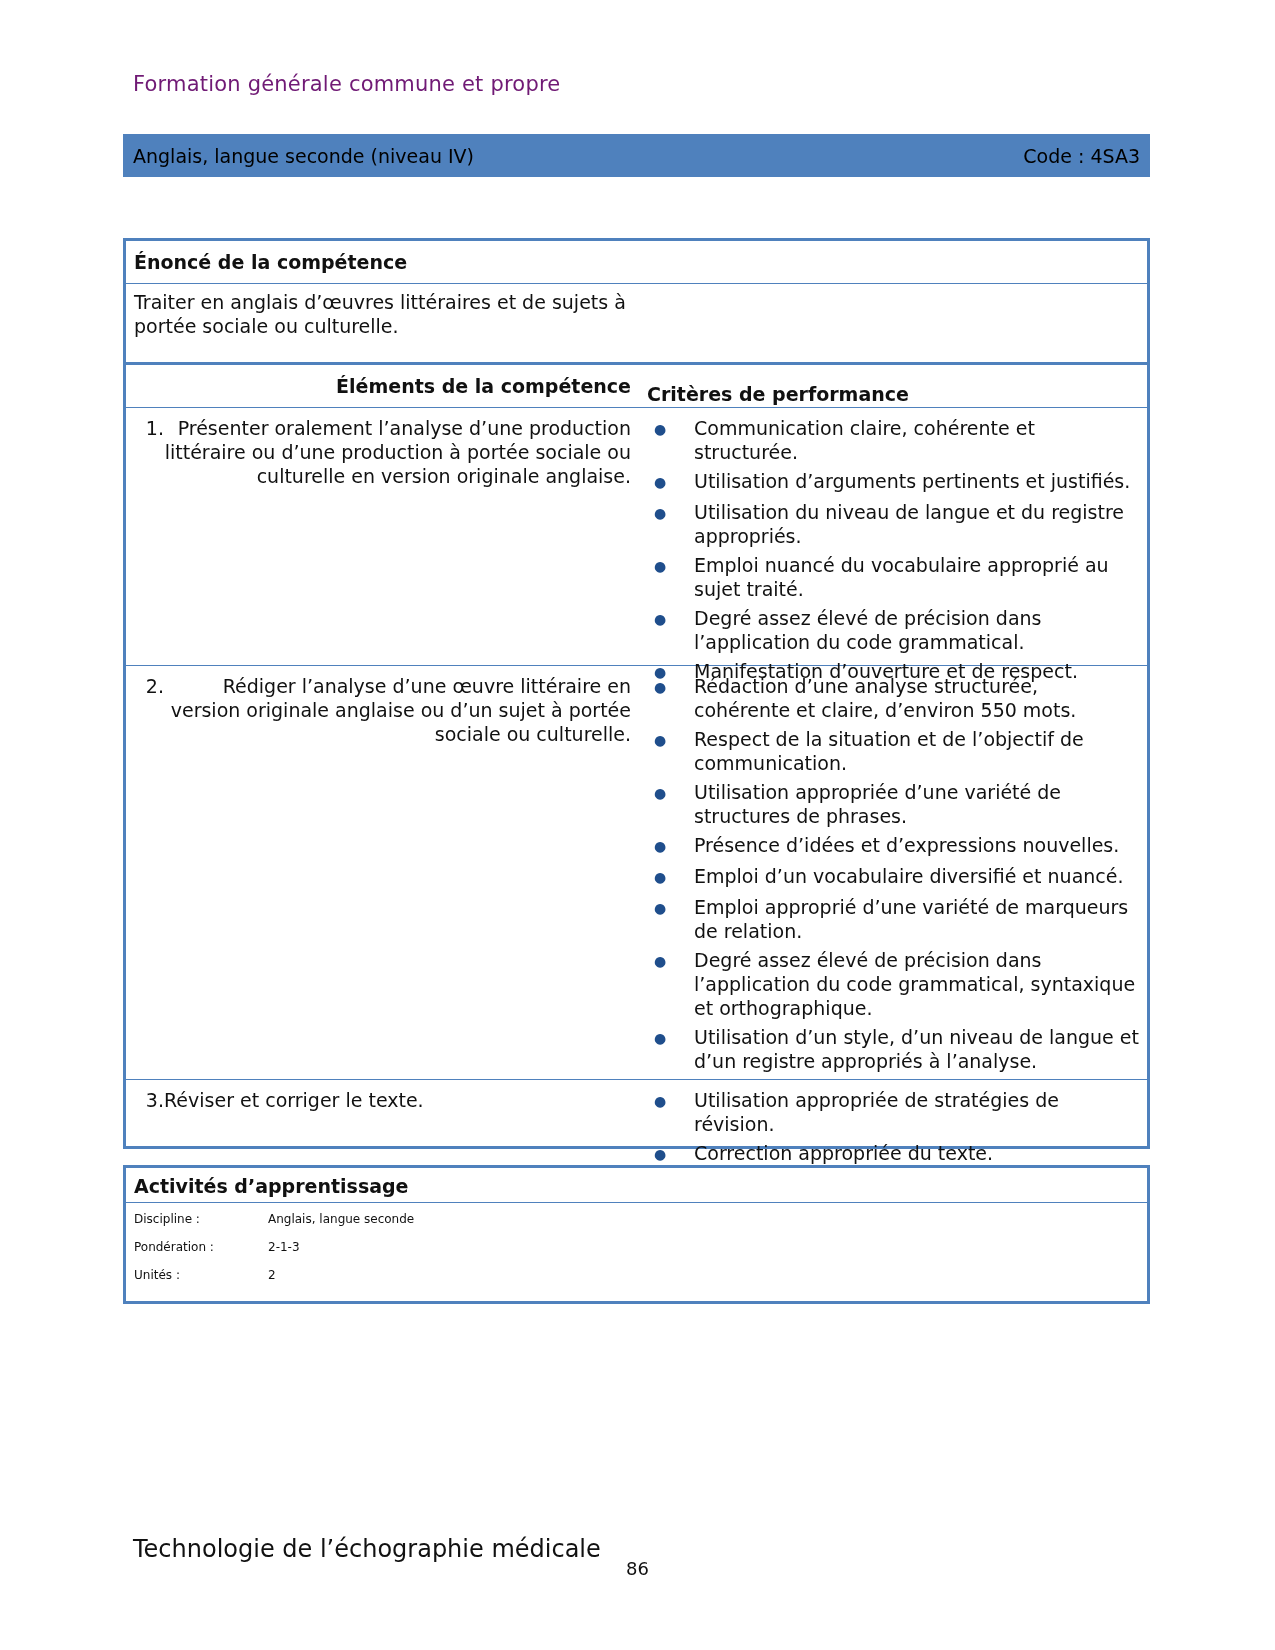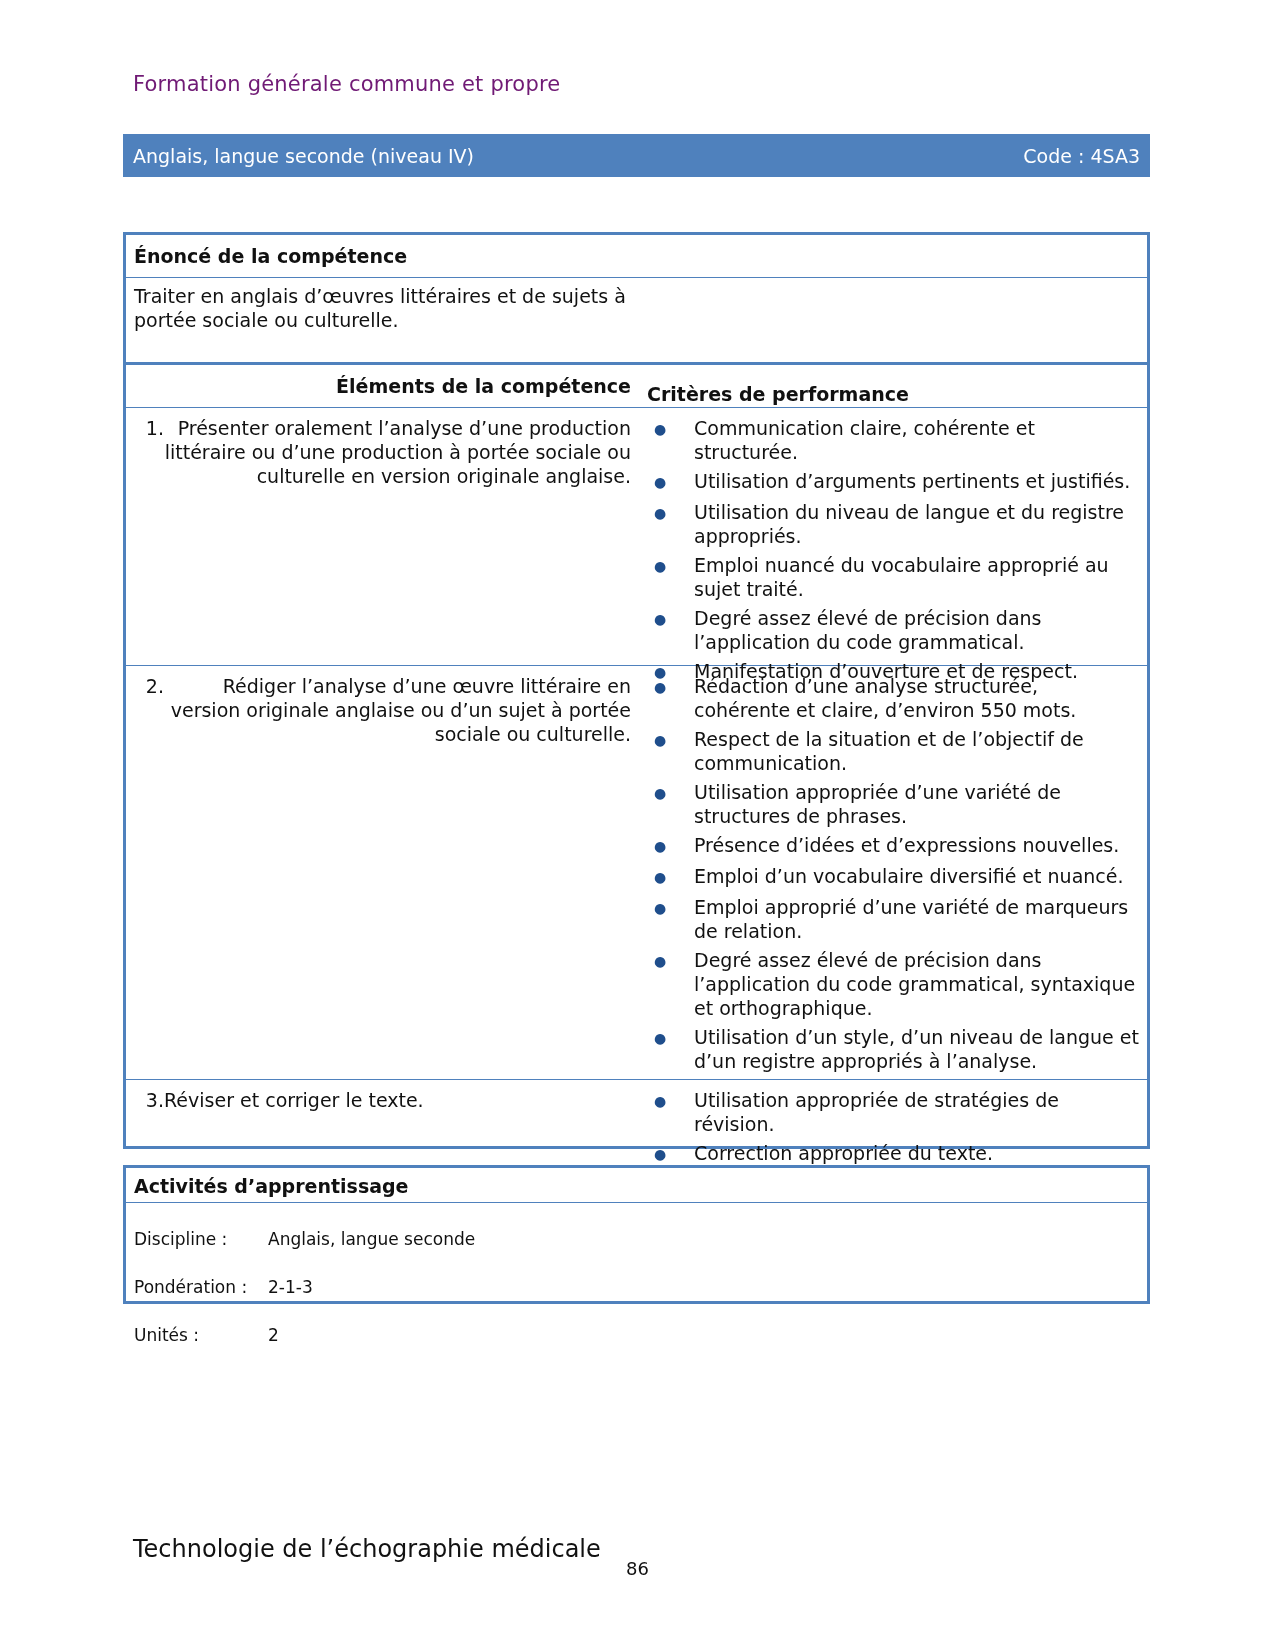--- a/index.html
+++ b/index.html
@@ -1,61 +1,61 @@
 <!DOCTYPE html>
 <html><head>
 <meta charset="utf-8">
 <style>
   html, body { margin: 0; padding: 0; background: #ffffff; }
   body { width: 1275px; height: 1650px; position: relative; overflow: hidden;
          font-family: "DejaVu Sans", "Liberation Sans", sans-serif; color: #111; }
   .section-title { position: absolute; left: 133px; top: 72px; font-size: 21px;
          color: #701a75; letter-spacing: 0.2px; }
   .title-bar { position: absolute; left: 123px; top: 134px; width: 1027px; height: 43px;
-         background: #4f81bd; color: #ffffff; display: flex; align-items: center;
+         background: #4f81bd; color: #000000; display: flex; align-items: center;
          justify-content: space-between; box-sizing: border-box; padding: 0 10px; font-size: 19px; }
   .col-heads { position: absolute; left: 133px; top: 190px; width: 1017px; font-size: 23px;
          font-weight: bold; color: #4f81bd; }
   .col-heads span { position: absolute; top: 0; margin-top: 45px; }
   .box { position: absolute; left: 123px; width: 1027px; box-sizing: border-box;
          border: 3px solid #4f81bd; background: #fff; }
   .box .head { font-weight: bold; font-size: 19px; height: 42px; line-height: 42px;
          padding: 0 8px; border-bottom: 1px solid #4f81bd; position: relative; }
   .box .body { font-size: 19px; line-height: 24px; padding: 6px 8px; }
   .two-col { display: flex; }
   .two-col .left { width: 513px; padding: 8px 8px 8px 8px; box-sizing: border-box; text-align: right; }
   .two-col .right { flex: 1; padding: 8px 8px 4px 8px; box-sizing: border-box; }
   .row { border-bottom: 1px solid #4f81bd; }
   .row:last-child { border-bottom: none; }
   .num-item { display: flex; font-size: 19px; line-height: 24px; }
   .num-item .n { width: 30px; flex: none; }
   ul.crit { list-style: none; margin: 0; padding: 0; }
   ul.crit li { display: flex; font-size: 19px; line-height: 24px; margin-bottom: 5px; }
   ul.crit li .b { width: 47px; flex: none; color: #1f4e8c; padding-left: 7px; box-sizing: border-box; font-size: 14px; line-height: 26px; }
-  .meta-row { display: flex; font-size: 17px; line-height: 28px; margin-top: 20px; }
+  .meta-row { display: flex; font-size: 12px; line-height: 28px; }
   .meta-row .k { width: 134px; flex: none; }
   .footer-doc { position: absolute; left: 133px; top: 1535px; font-size: 24px; }
   .footer-page { position: absolute; left: 0; width: 1275px; top: 1558px; text-align: center; font-size: 18px; }
 </style>
 </head>
 <body>
 
 <div class="section-title">Formation générale commune et propre</div>
 
 <div class="title-bar">
   <span>Anglais, langue seconde (niveau IV)</span>
   <span>Code : 4SA3</span>
 </div>
 
 <div class="col-heads">
   <span style="left:0">Objectif</span>
   <span style="left:513px">Standard</span>
 </div>
 
-<div class="box" style="top:232px;height:140px">
+<div class="box" style="top:238px;height:140px">
   <div class="head">Énoncé de la compétence</div>
   <div class="body" style="width:500px">Traiter en anglais d’œuvres littéraires et de sujets à portée sociale ou culturelle.</div>
 </div>
 
 <div class="box" style="top:362px;height:787px">
   <div class="head two-col" style="padding:0">
     <div class="left" style="padding:0 8px">Éléments de la compétence</div>
     <div class="right" style="padding:8px 8px">Critères de performance</div>
   </div>
   <div id="rows">

